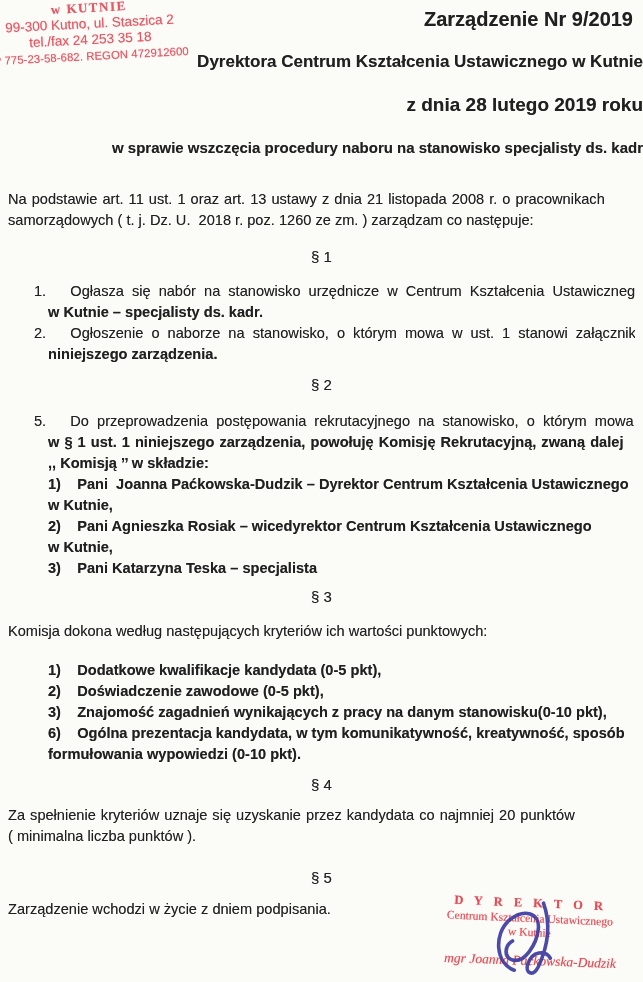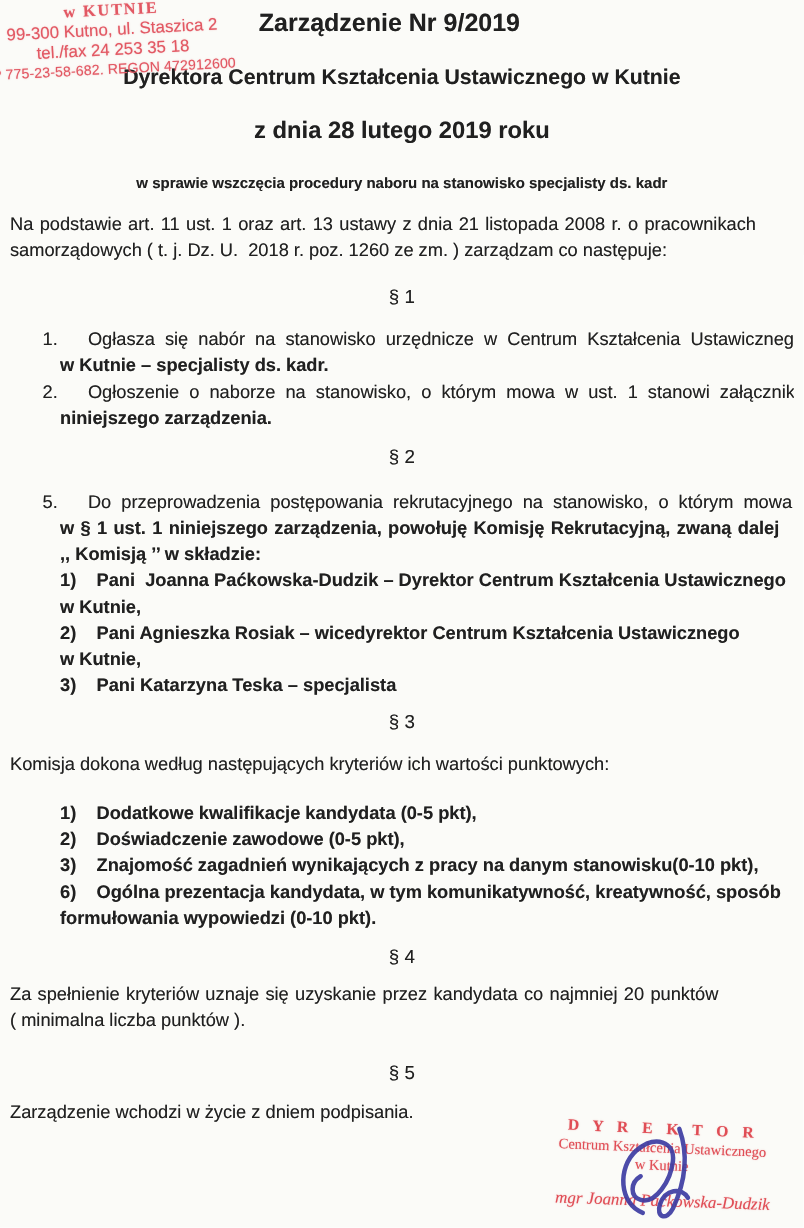--- a/index.html
+++ b/index.html
@@ -25,35 +25,35 @@
     text-shadow: 0 0 1px rgba(226,88,99,0.55);
     line-height: 15px;
     pointer-events: none;
   }
   .stamp-top .st1 { font-family: "Liberation Serif", serif; font-weight: bold; font-size: 13px; letter-spacing: 1.5px; }
   .stamp-top .st2 { font-size: 13.5px; margin-top: 1px; white-space: nowrap; }
   .stamp-top .st3 { font-size: 13.5px; margin-top: 1px; }
   .stamp-top .st4 { font-size: 11.3px; margin-top: 2px; white-space: nowrap; letter-spacing: 0.1px; }
 
   
-  .hdr { text-align: center; }
+  .hdr { text-align: right; }
   .title    { margin-top: 8px;  font-size: 20px;   font-weight: bold; transform: translateX(-10px); }
   .subt1    { margin-top: 21px; font-size: 17px; font-weight: bold; }
   .subt2    { margin-top: 22px; font-size: 19px; font-weight: bold; }
-  .subject  { margin-top: 23px; font-size: 12px; font-weight: bold; }
+  .subject  { margin-top: 23px; font-size: 15px; font-weight: bold; }
 
   
   .body { margin: 0 8px; font-size: 14.6px; }
   .ln { white-space: pre; line-height: 21px; overflow: hidden; }
   .l1 { padding-left: 26px; }
   .l2 { padding-left: 40px; font-weight: bold; }
   .st { word-spacing: 4px; }      
   .sm { word-spacing: 1px; }      
   .sec-head { text-align: center; font-size: 15px; line-height: 21px; }
-  .preamble   { margin-top: 17px; }
+  .preamble   { margin-top: 33px; }
   .h-s1 { margin-top: 15px; margin-bottom: 14px; }
   .h-s2 { margin-top: 9px;  margin-bottom: 16px; }
   .h-s3 { margin-top: 7px;  margin-bottom: 14px; }
   .h-s4 { margin-top: 9px;  margin-bottom: 10px; }
   .h-s5 { margin-top: 20px; margin-bottom: 11px; }
   .list-s3 { margin-top: 18px; }
 
   
   .sig-wrap { position: absolute; right: 6px; top: 896px; width: 214px; pointer-events: none; }
   .sig-stamp {

